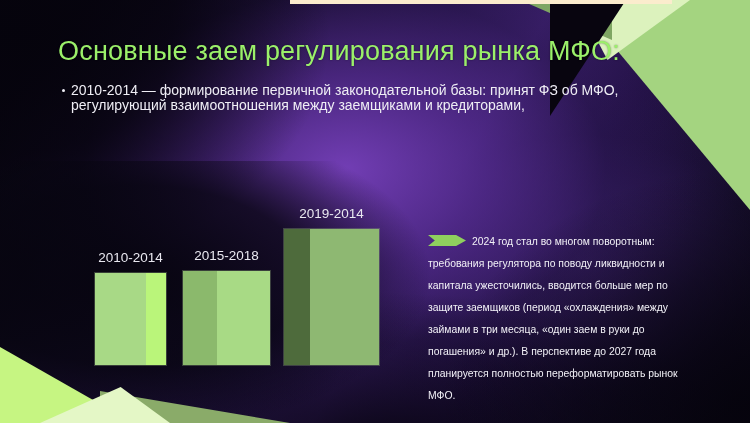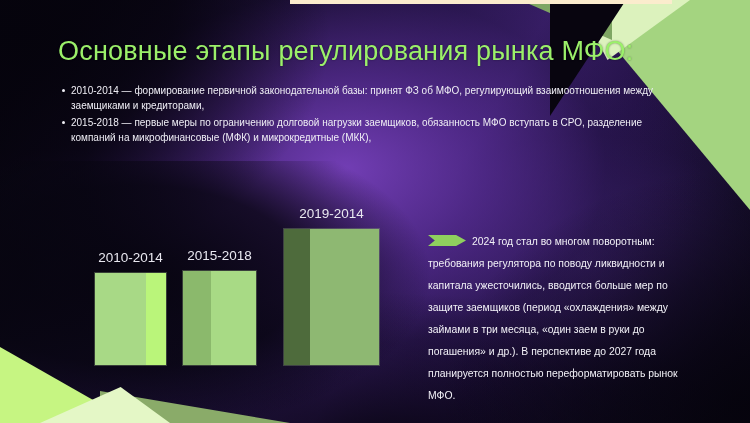--- a/index.html
+++ b/index.html
@@ -130,21 +130,21 @@
   
   .bullets {
     position: absolute;
     left: 46px;
     top: 83px;
     width: 606px;
     margin: 0;
     padding: 0 0 0 18px;
     list-style: none;
     color: #efeef5;
-    font-size: 10px;
+    font-size: 14px;
     line-height: 15.4px;
   }
   .bullets li {
     position: relative;
     margin: 0 0 1px 0;
     padding-left: 7px;
   }
   .bullets li::before {
     content: "";
     position: absolute;
@@ -220,38 +220,37 @@
   <div class="deco deco-tr-main"></div>
   <div class="deco deco-tr-pale"></div>
   <div class="deco deco-tr-medium"></div>
   <div class="deco deco-tr-dark"></div>
   <div class="deco deco-top-strip"></div>
 
   <div class="deco deco-bl-bright"></div>
   <div class="deco deco-bl-medium"></div>
   <div class="deco deco-bl-pale"></div>
 
-  <div class="title">Основные этапы регулирования рынка МФО:</div>
+  <div class="title">Основные заем регулирования рынка МФО:</div>
 
   <ul class="bullets">
     <li>2010-2014 — формирование первичной законодательной базы: принят ФЗ об МФО, регулирующий взаимоотношения между заемщиками и кредиторами,</li>
-    <li>2015-2018 — первые меры по ограничению долговой нагрузки заемщиков, обязанность МФО вступать в СРО, разделение компаний на микрофинансовые (МФК) и микрокредитные (МКК),</li>
   </ul>
 
   <div class="chart">
 
     <div class="bar-group" style="left:95px; width:71px; height:92px;text-align:center;">
       <span class="bar-label">2010-2014</span>
       <div class="bar">
         <div class="bar-seg" style="width:72%; background:#a8d986;"></div>
         <div class="bar-seg" style="width:28%; background:#baf57a;"></div>
       </div>
     </div>
 
-    <div class="bar-group" style="left:183px; width:73px; height:94px;">
+    <div class="bar-group" style="left:183px; width:87px; height:94px;">
       <span class="bar-label">2015-2018</span>
       <div class="bar">
         <div class="bar-seg" style="width:39%; background:#8bb96c;"></div>
         <div class="bar-seg" style="width:61%; background:#a8da85;"></div>
       </div>
     </div>
 
     <div class="bar-group" style="left:284px; width:95px; height:136px;">
       <span class="bar-label">2019-2014</span>
       <div class="bar">

